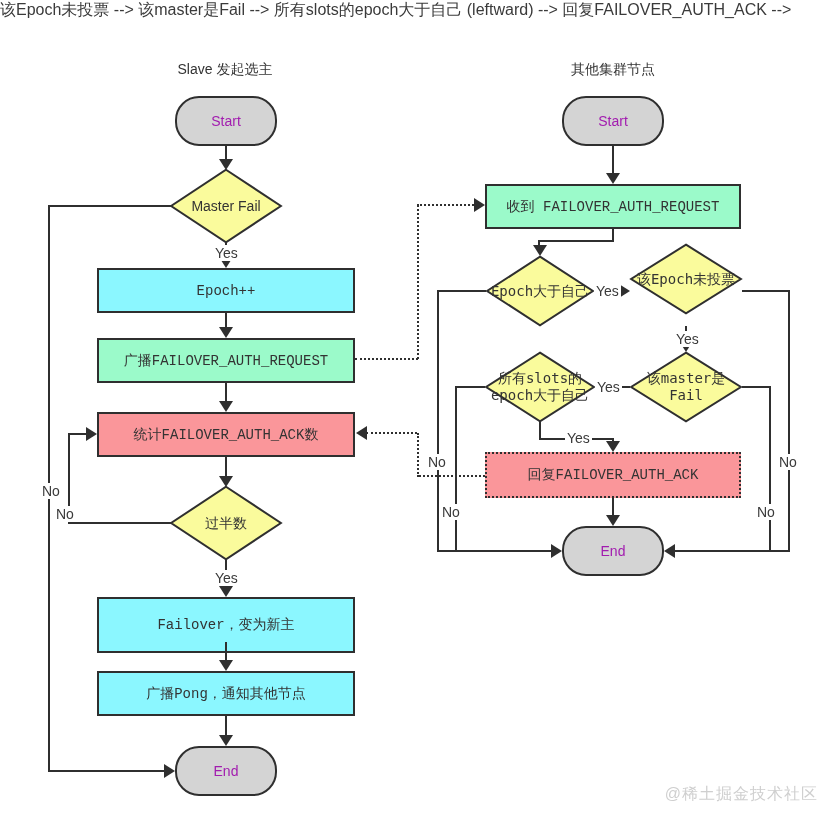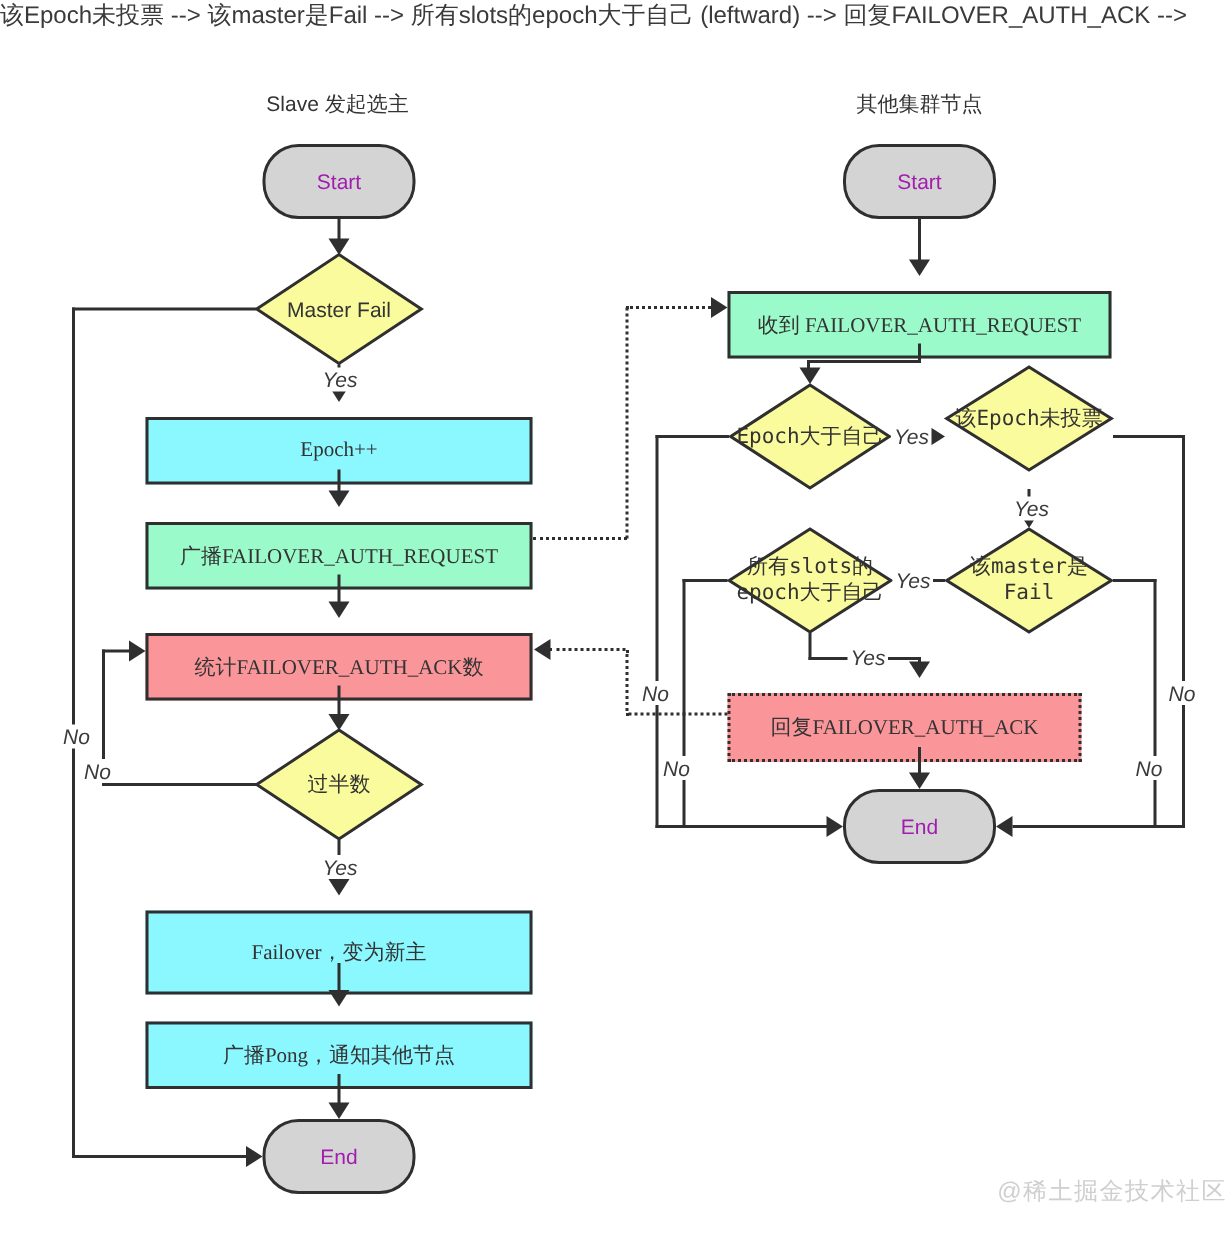--- a/index.html
+++ b/index.html
@@ -1,21 +1,21 @@
 <!DOCTYPE html>
 <html><head>
 <meta charset="utf-8">
 <style>
   html,body{margin:0;padding:0;background:#fff;}
   .canvas{position:relative;width:821px;height:828px;background:#ffffff;overflow:hidden;
           font-family:"Liberation Sans",sans-serif;color:#3a3a3a;}
   
   .rect{position:absolute;box-sizing:border-box;border:2px solid #2f2f2f;
         display:flex;align-items:center;justify-content:center;white-space:nowrap;
-        font-family:Liberation Serif, serif;font-size:14px;color:#333;margin-top:10px;}
+        font-family:Liberation Mono, monospace;font-size:14px;color:#333;}
   .rect.cyan{background:#8bf7ff;}
   .rect.green{background:#9bfaca;}
   .rect.red{background:#fa969a;}
   .rect.dotted{border:2px dotted #2f2f2f;}
   .terminal{position:absolute;box-sizing:border-box;border:2px solid #2f2f2f;border-radius:24px;
             background:#d4d4d4;display:flex;align-items:center;justify-content:center;
             font-size:14px;color:#a21caf;}
   .diamond{position:absolute;}
   .diamond svg{position:absolute;left:0;top:0;width:100%;height:100%;overflow:visible;}
   .diamond polygon{stroke:#2f2f2f;stroke-width:2;vector-effect:non-scaling-stroke;}
@@ -29,21 +29,21 @@
   .v{position:absolute;width:2px;background:#2f2f2f;}
   .hd{position:absolute;height:0;border-top:2px dotted #2f2f2f;}
   .vd{position:absolute;width:0;border-left:2px dotted #2f2f2f;}
   .ad{position:absolute;width:0;height:0;border-left:7px solid transparent;
       border-right:7px solid transparent;border-top:11px solid #2f2f2f;}
   .ar{position:absolute;width:0;height:0;border-top:7px solid transparent;
       border-bottom:7px solid transparent;border-left:11px solid #2f2f2f;}
   .al{position:absolute;width:0;height:0;border-top:7px solid transparent;
       border-bottom:7px solid transparent;border-right:11px solid #2f2f2f;}
   .lbl{position:absolute;background:#fff;padding:0 2px;font-size:14px;line-height:16px;
-       color:#3a3a3a;z-index:5;font-style:italic;}
+       color:#3a3a3a;z-index:5;}
   .watermark{position:absolute;font-size:16px;color:#cfcfcf;letter-spacing:1px;}
 </style>
 </head>
 <body>
 
 <div class="canvas">
 
   <div>
     <div class="coltitle" style="left:115px;top:61px;width:220px;">Slave 发起选主</div>
 
@@ -197,21 +197,21 @@
     <div class="lbl" style="left:595px;top:379px;">Yes</div>
     <div class="al" style="left:595px;top:380px;"></div>
 
      回复FAILOVER_AUTH_ACK --&gt;
     <div class="v" style="left:539px;top:422px;height:18px;"></div>
     <div class="h" style="left:539px;top:438px;width:75px;"></div>
     <div class="lbl" style="left:565px;top:430px;">Yes</div>
     <div class="v" style="left:612px;top:438px;height:5px;"></div>
     <div class="ad" style="left:606px;top:441px;"></div>
 
-    <div class="rect red dotted" style="left:485px;top:452px;width:236px;height:46px;">
+    <div class="rect red dotted" style="left:485px;top:452px;width:256px;height:46px;">
       <span>回复FAILOVER_AUTH_ACK</span>
     </div>
 
     <div class="v" style="left:612px;top:498px;height:19px;"></div>
     <div class="ad" style="left:606px;top:515px;"></div>
 
     <div class="terminal" style="left:562px;top:526px;width:102px;height:50px;">
       <span>End</span>
     </div>
 

